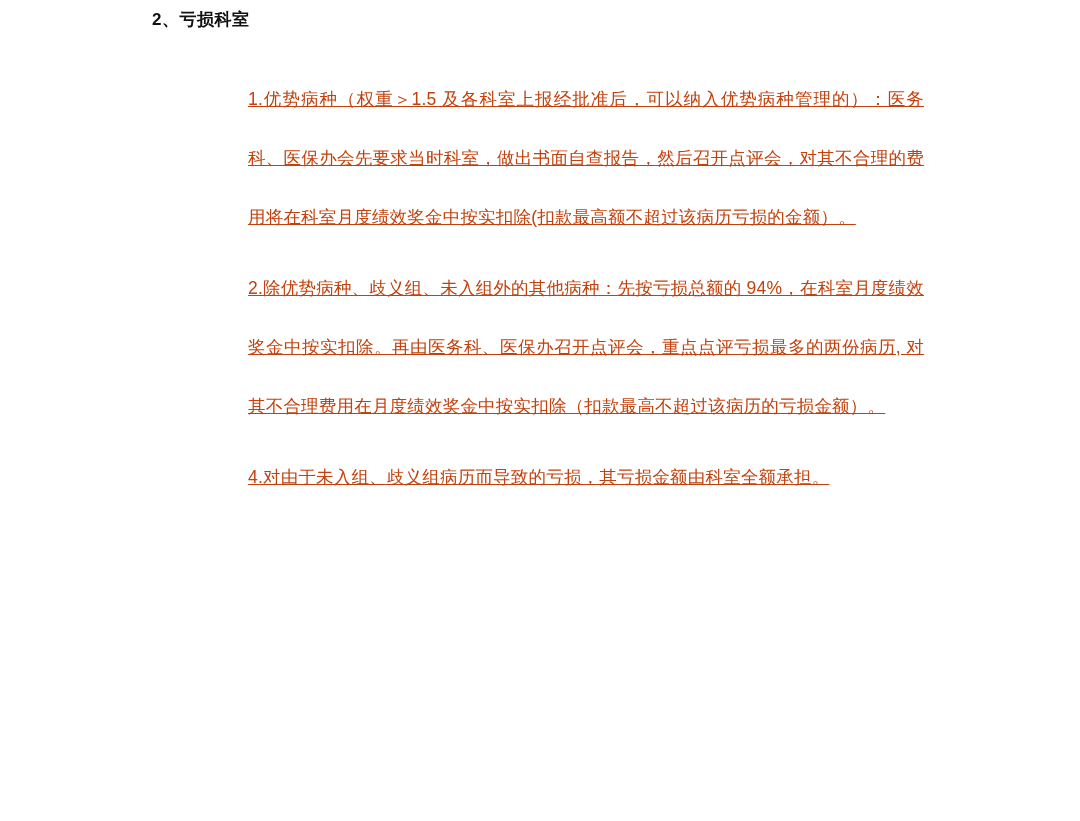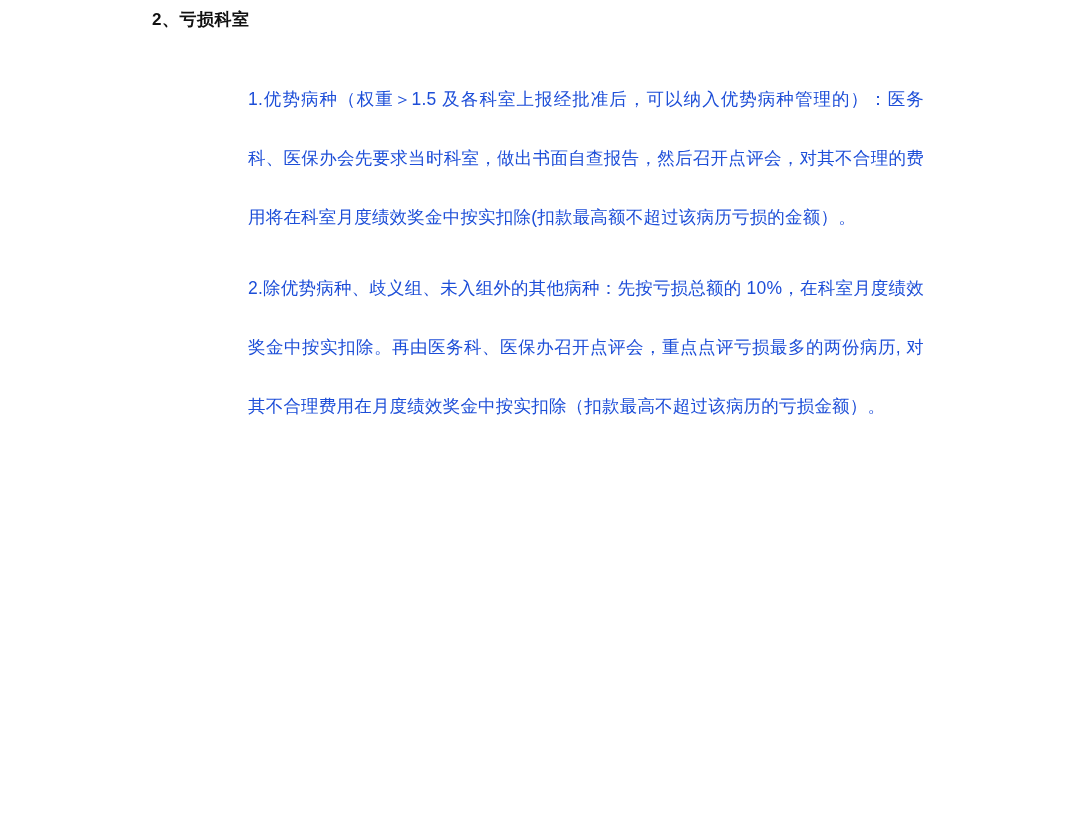--- a/index.html
+++ b/index.html
@@ -32,40 +32,42 @@
   }
   .body-block {
     position: absolute;
     left: 248px;
     top: 70px;
     width: 676px;
   }
   .para {
     font-size: 17.5px;
     line-height: 59px;
-    color: #1d4ed8;
+    color: #c2410c;
     text-align: justify;
     text-justify: inter-ideograph;
     letter-spacing: 0.2px;
     margin: 0 0 10px 0;
     white-space: pre-wrap;
+    text-decoration: underline;
   }
   .para:last-child {
     margin-bottom: 0;
   }
   .p1 { margin-bottom: 12px; }
   .p2 { margin-bottom: 12px; }
   .p3 { margin-bottom: 12px; }
   .p4 { margin-bottom: 10px; }
 </style>
 </head>
 <body>
 
 <div class="page">
 
   <div class="heading">2、亏损科室</div>
 
   <div class="body-block">
     <p class="para p1">1.优势病种（权重＞1.5 及各科室上报经批准后，可以纳入优势病种管理的）：医务科、医保办会先要求当时科室，做出书面自查报告，然后召开点评会，对其不合理的费用将在科室月度绩效奖金中按实扣除(扣款最高额不超过该病历亏损的金额）。</p>
-    <p class="para p2">2.除优势病种、歧义组、未入组外的其他病种：先按亏损总额的 10%，在科室月度绩效奖金中按实扣除。再由医务科、医保办召开点评会，重点点评亏损最多的两份病历, 对其不合理费用在月度绩效奖金中按实扣除（扣款最高不超过该病历的亏损金额）。</p>
+    <p class="para p2">2.除优势病种、歧义组、未入组外的其他病种：先按亏损总额的 94%，在科室月度绩效奖金中按实扣除。再由医务科、医保办召开点评会，重点点评亏损最多的两份病历, 对其不合理费用在月度绩效奖金中按实扣除（扣款最高不超过该病历的亏损金额）。</p>
+    <p class="para p4">4.对由于未入组、歧义组病历而导致的亏损，其亏损金额由科室全额承担。</p>
   </div>
 
 </div>
 
 </body></html>

